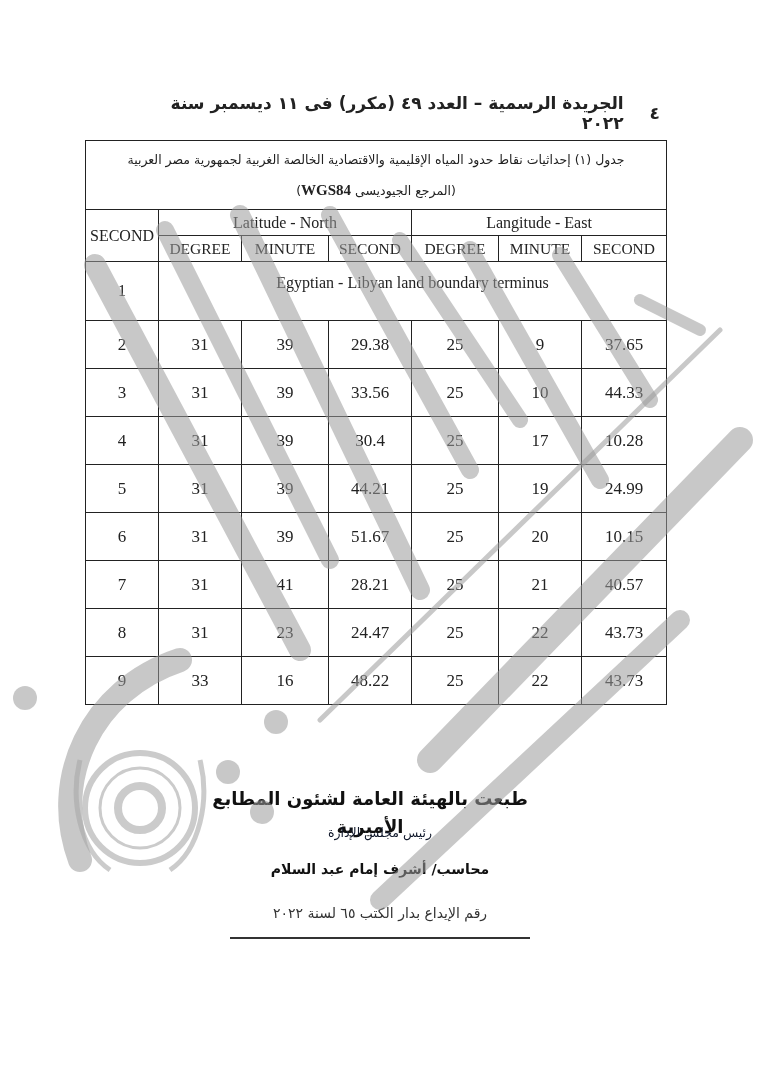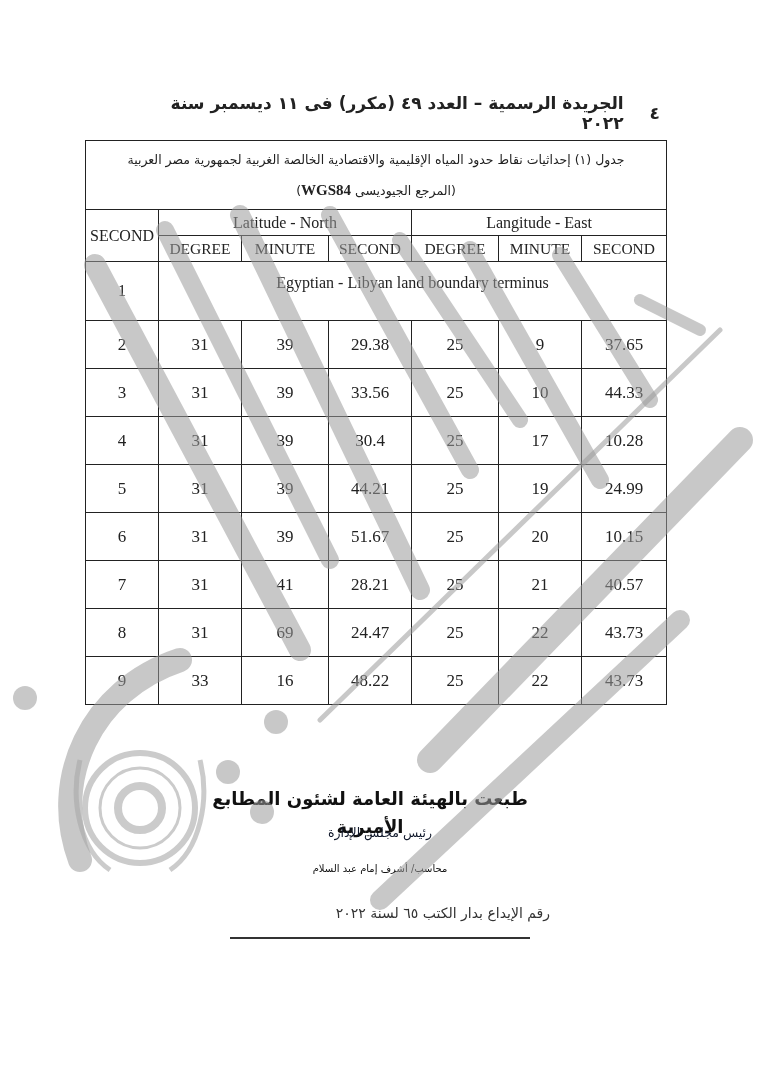--- a/index.html
+++ b/index.html
@@ -29,22 +29,22 @@
   .point-hdr { font-size: 16px; }
   .row1 td { height: 46px; font-size: 16px; }
   .row1 .span-text { vertical-align: top; padding-top: 12px; }
   .data-row td { height: 47px; font-size: 17px; }
   .footer {
     position: absolute; left: 210px; top: 785px; width: 340px; z-index: 1;
     direction: rtl; text-align: center; font-family: "DejaVu Sans", sans-serif; color: #111;
   }
   .footer .printed { font-size: 18px; font-weight: bold; height: 28px; line-height: 28px; margin-right: 20px; }
   .footer .chair-title { font-size: 12.5px; height: 40px; line-height: 40px; color: #0f172a; }
-  .footer .chair-name { font-size: 10px; font-weight: normal; height: 32px; line-height: 32px; }
-  .footer .deposit { font-size: 14px; height: 44px; line-height: 44px; color: #333; margin-top: 6px; text-align: right; }
+  .footer .chair-name { font-size: 14px; font-weight: bold; height: 32px; line-height: 32px; }
+  .footer .deposit { font-size: 14px; height: 44px; line-height: 44px; color: #333; margin-top: 6px; }
   .footer .rule { width: 300px; height: 2px; background: #333; margin: 2px auto 0 20px; }
   .footer .serial { font-size: 14px; height: 24px; line-height: 24px; color: #333; direction: ltr; margin-left: 22px; letter-spacing: 1px; }
 </style>
 </head>
 <body>
 
 <div class="page-header">
   <span class="page-num">٤</span>
   <span>الجريدة الرسمية – العدد ٤٩ (مكرر) فى ١١ ديسمبر سنة ٢٠٢٢</span>
 </div>
@@ -135,21 +135,21 @@
     <td>31</td>
     <td>41</td>
     <td>28.21</td>
     <td>25</td>
     <td>21</td>
     <td>40.57</td>
   </tr>
   <tr class="data-row">
     <td>8</td>
     <td>31</td>
-    <td>69</td>
+    <td>23</td>
     <td>24.47</td>
     <td>25</td>
     <td>22</td>
     <td>43.73</td>
   </tr>
   <tr class="data-row">
     <td>9</td>
     <td>33</td>
     <td>16</td>
     <td>48.22</td>

